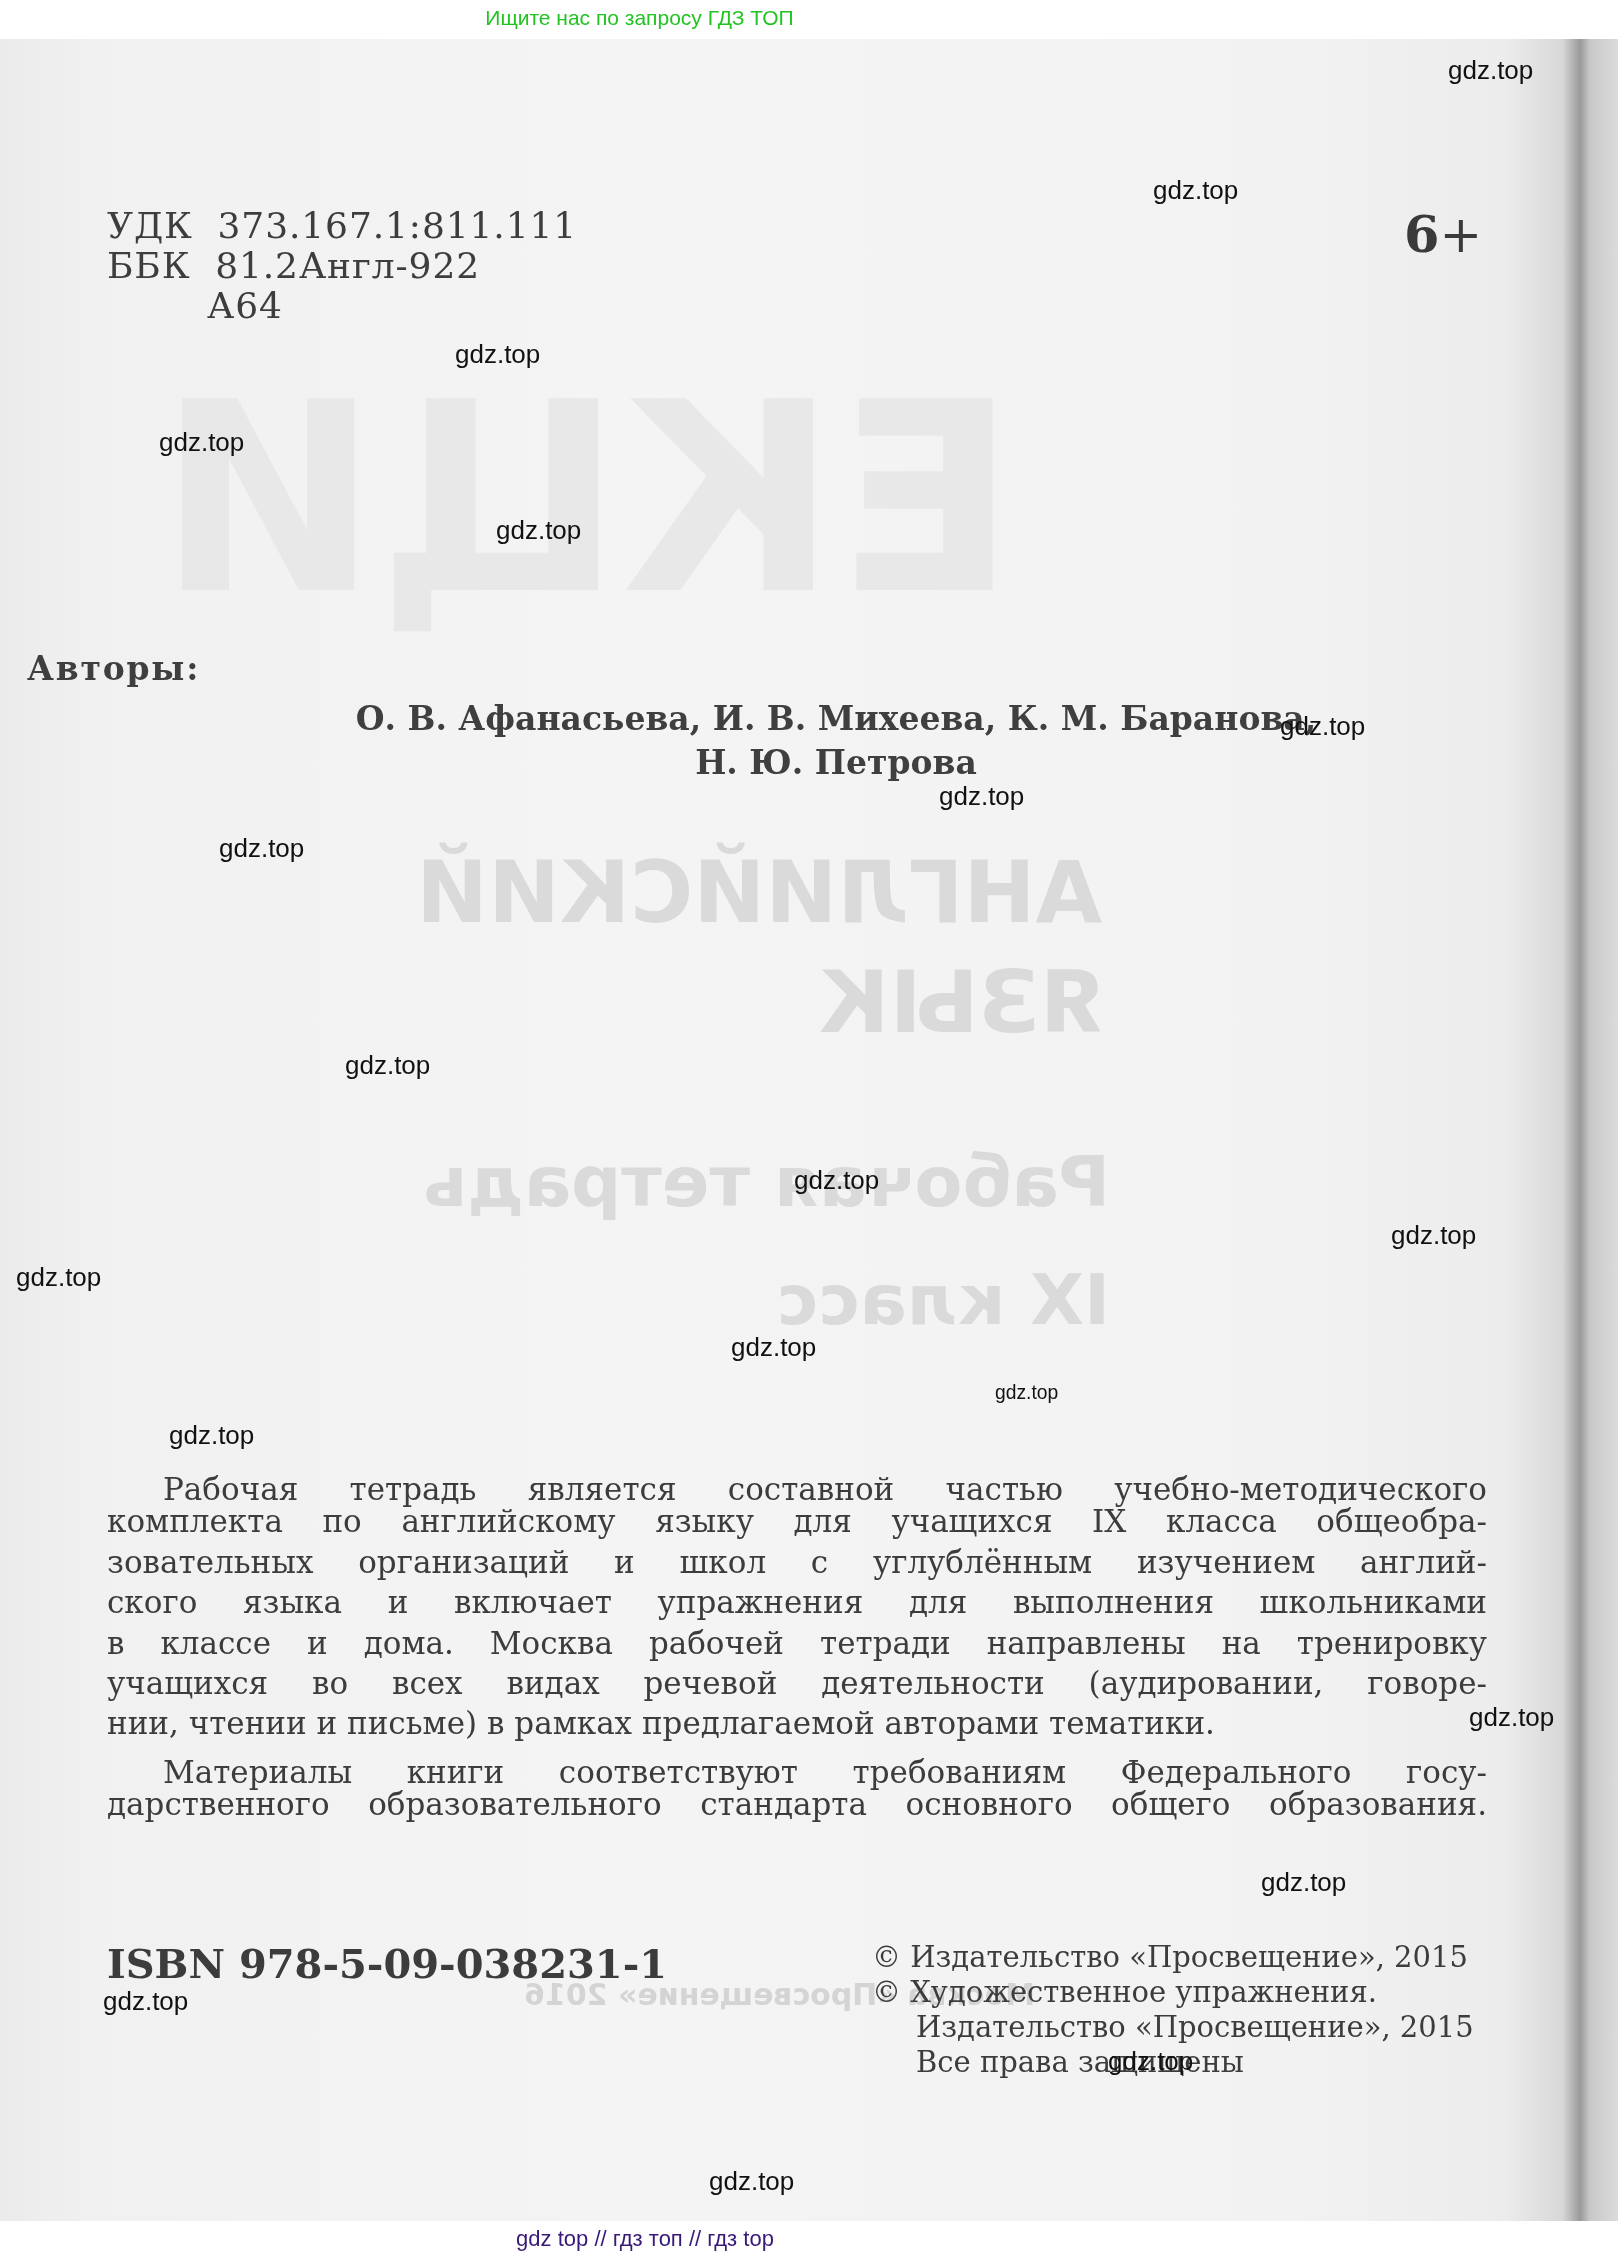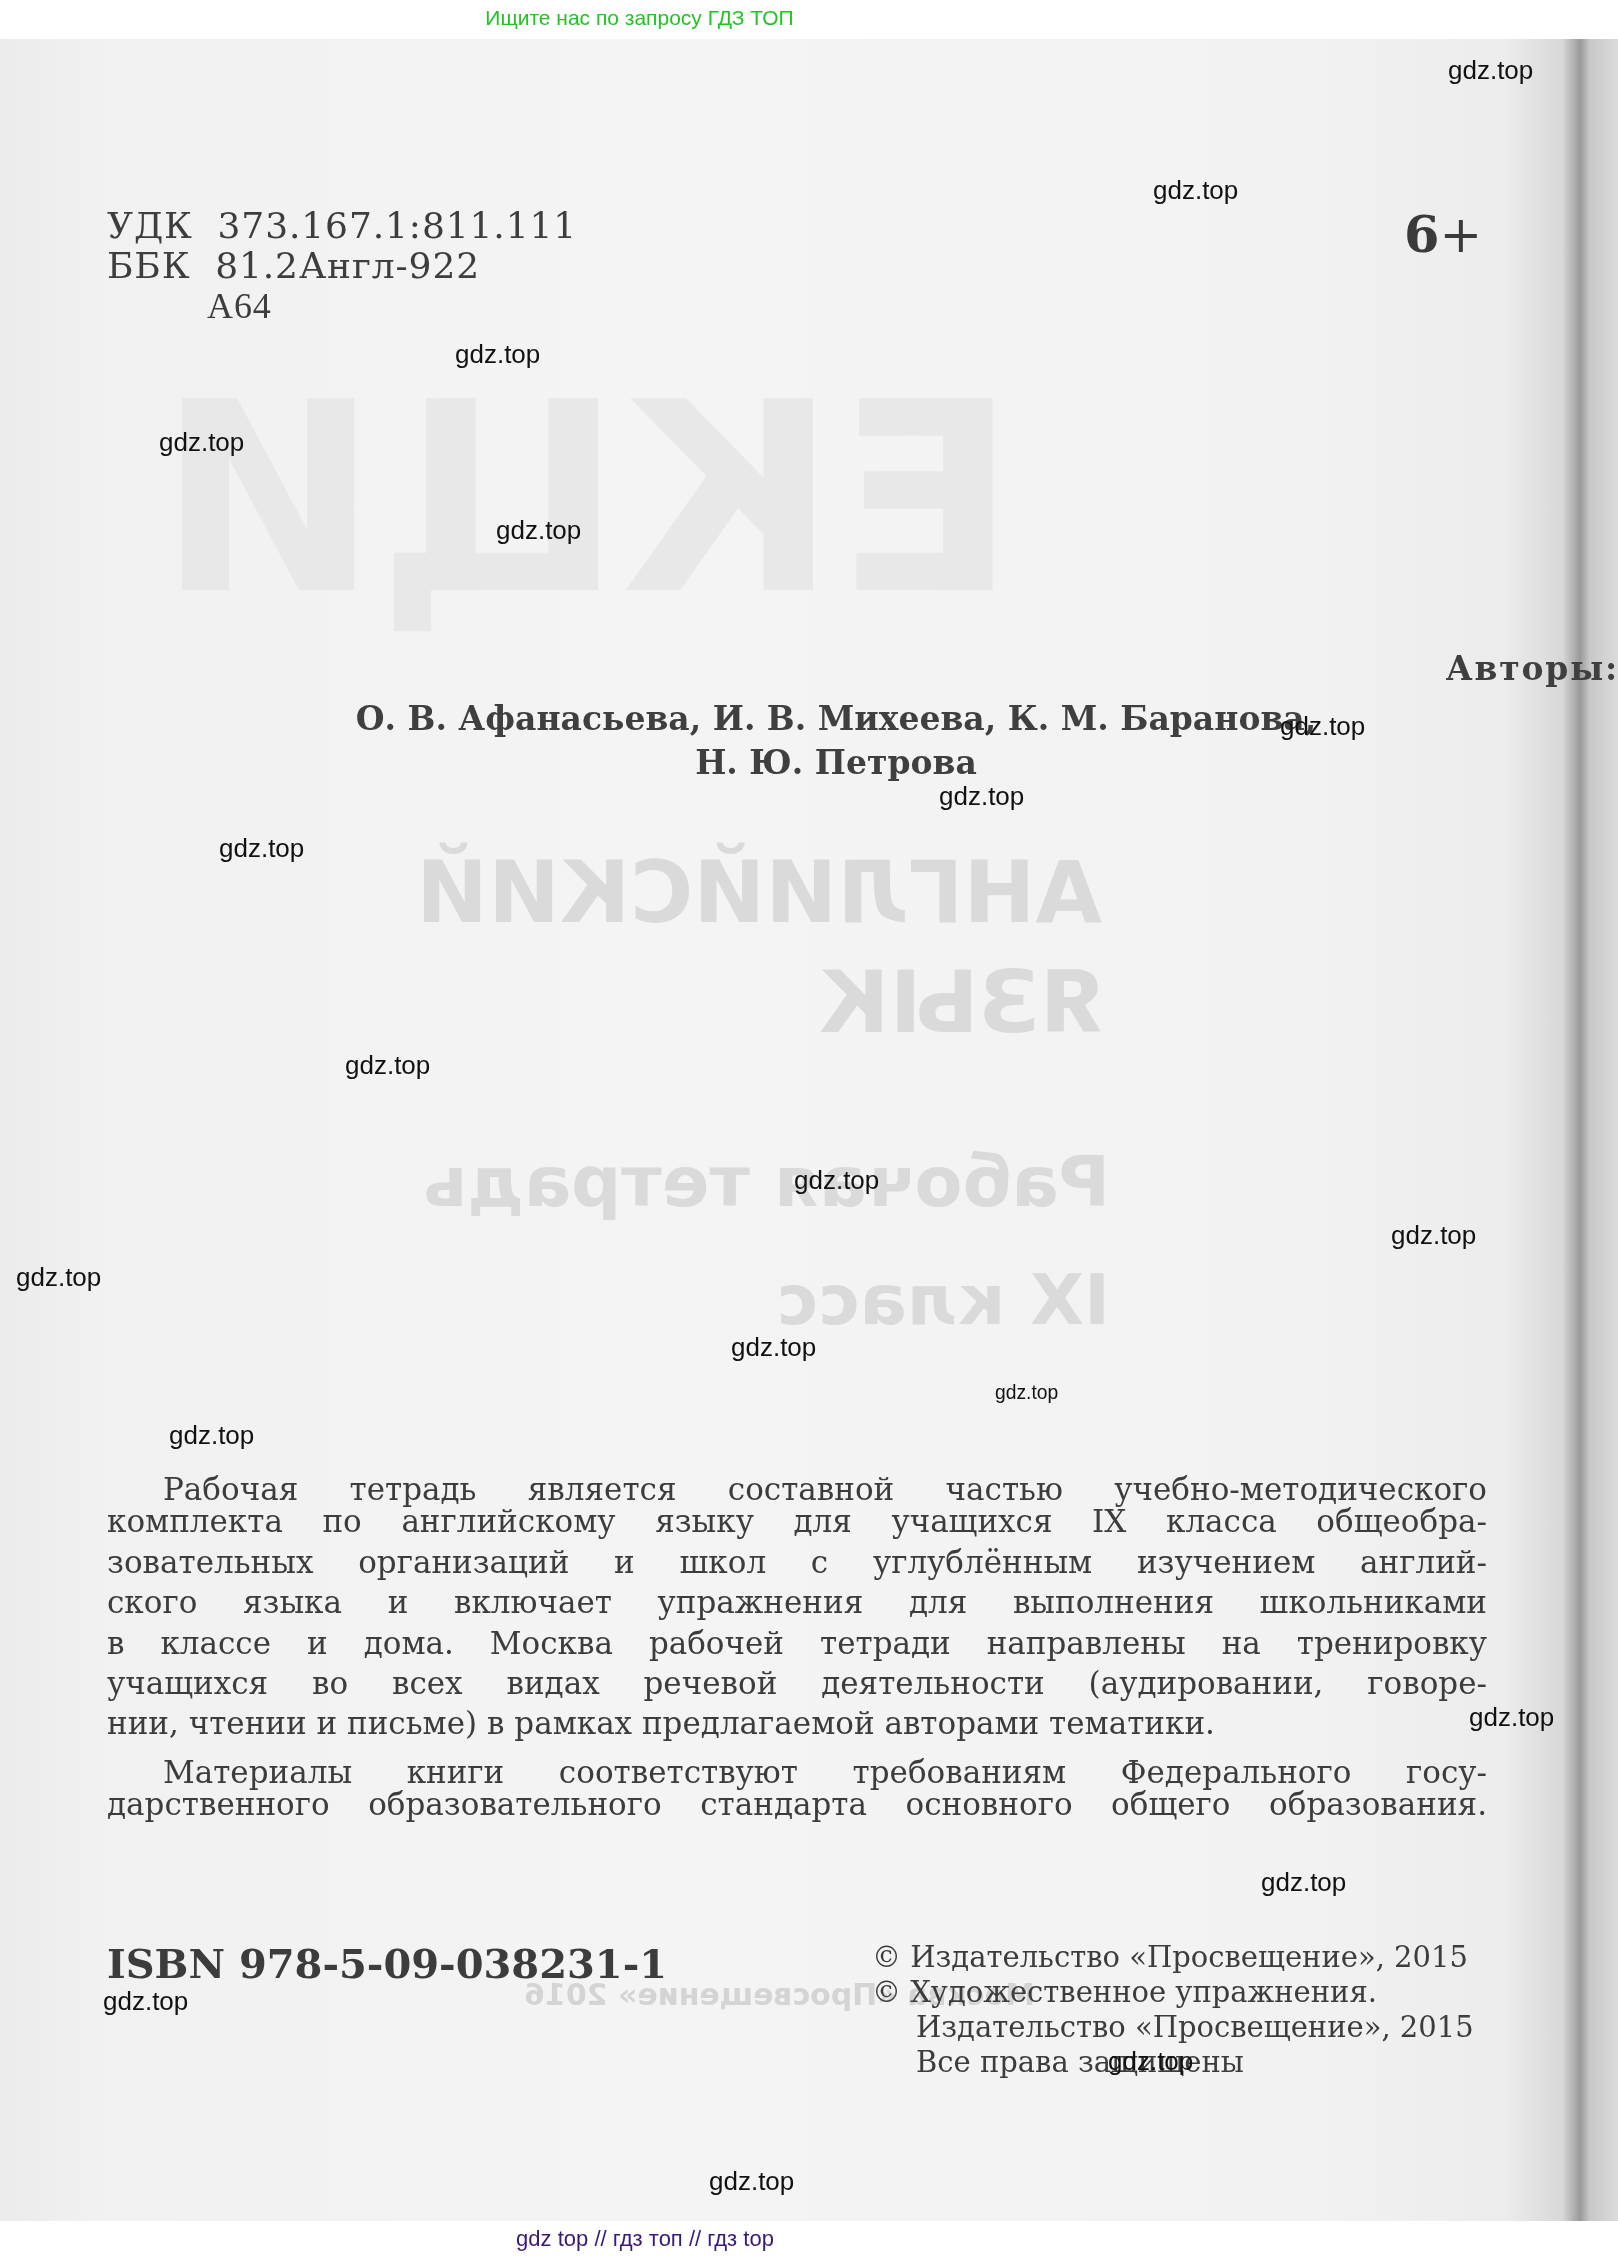--- a/index.html
+++ b/index.html
@@ -19,24 +19,24 @@
     background: linear-gradient(90deg, #ebebeb 0%, #f1f1f1 6%, #f4f4f4 40%, #f2f2f2 80%, #ececec 93%, #d8d8d8 96.5%, #9a9a9a 97.6%, #c8c8c8 98.2%, #dcdcdc 100%);
   }
   .bottom-banner {
     position:absolute; left:0; top:2221px; width:1290px; height:37px;
     background:#ffffff; text-align:center;
     font-family:"Liberation Sans", sans-serif; font-size:22px; line-height:35px;
     color:#3a1a78;
   }
   .meta { position:absolute; left:107px; top:167px; font-size:36px; line-height:40px; color:#3d3d3d; letter-spacing:0.9px; }
   .meta .row { white-space:pre; }
-  .meta .indent { padding-left:100px;font-family:Liberation Serif, serif; }
+  .meta .indent { padding-left:100px; }
   .age { position:absolute; left:1404px; top:165px; font-size:51px; font-weight:bold; color:#3a3a3a; }
   .age .plus { font-weight:normal; }
-  .authors-title { position:absolute; left:0; width:1619px; top:610px; text-align:right; font-size:33px; font-weight:bold; color:#3f3f3f; letter-spacing:1.8px; padding-left:58px; box-sizing:border-box; }
+  .authors-title { position:absolute; left:0; width:1619px; top:610px; text-align:left; font-size:33px; font-weight:bold; color:#3f3f3f; letter-spacing:1.8px; padding-left:27px; box-sizing:border-box; }
   .authors-line { position:absolute; left:0; width:1619px; text-align:center; font-size:33px; font-weight:bold; color:#3f3f3f; padding-left:53px; box-sizing:border-box; }
   .bleed { position:absolute; color:#d6d6d6; font-family:"DejaVu Sans", sans-serif; font-weight:bold; transform:scaleX(-1); text-align:right; opacity:0.85; white-space:nowrap; }
   .bleed-big { position:absolute; color:#e4e4e4; font-family:"DejaVu Sans", sans-serif; font-weight:bold; font-size:263px; opacity:0.7; transform:scaleX(-1); white-space:nowrap; }
   .para { position:absolute; left:107px; width:1380px; font-size:31px; line-height:40px; color:#3c3c3c; text-align:justify; text-align-last:justify; }
   .para.last { text-align-last:left; }
   .para.indent { text-indent:56px;margin-top:8px; }
   .isbn { position:absolute; left:107px; top:1901px; font-size:40px; color:#3c3c3c; font-weight:bold; }
   .copy { position:absolute; left:872px; top:1901px; font-size:29px; line-height:35px; color:#3c3c3c; }
   .copy .row { white-space:nowrap; }
   .copy .sub { padding-left:44px; }

